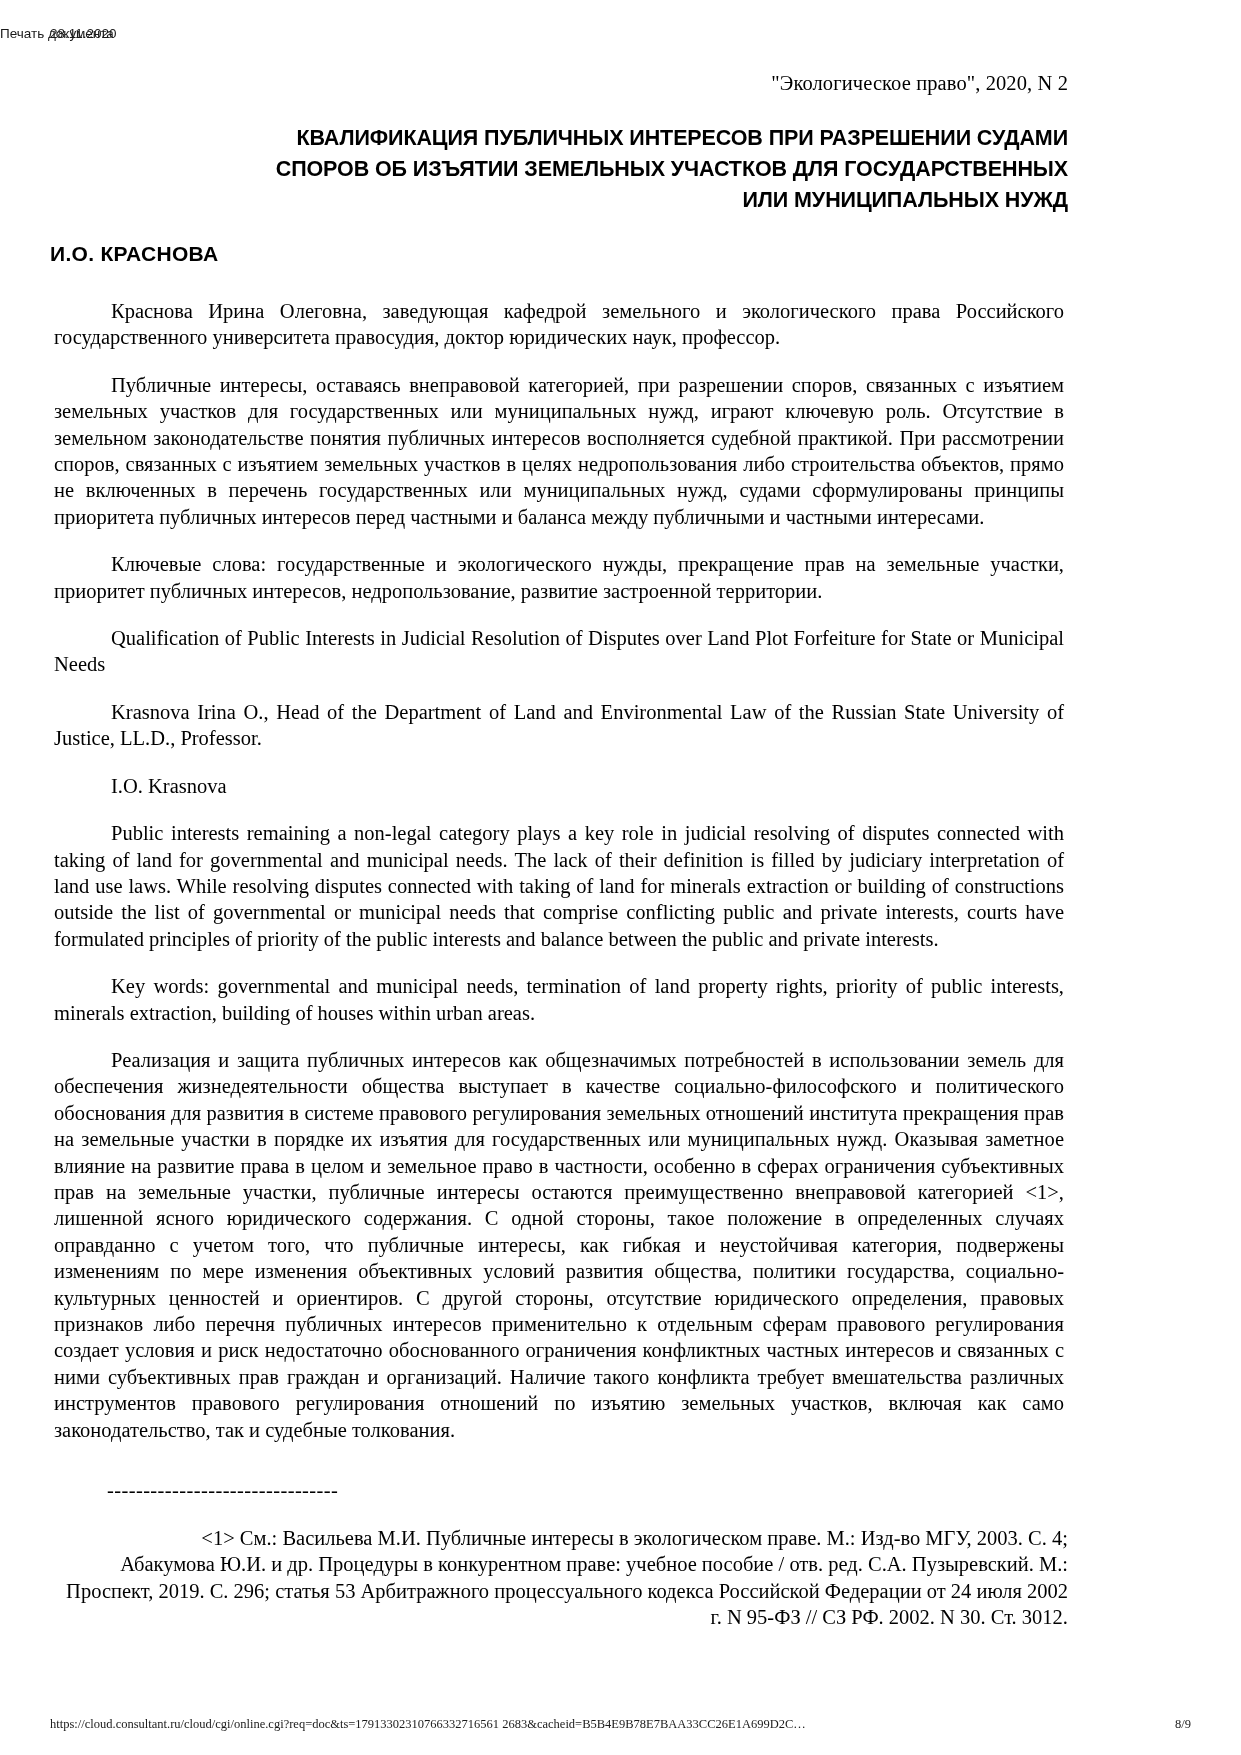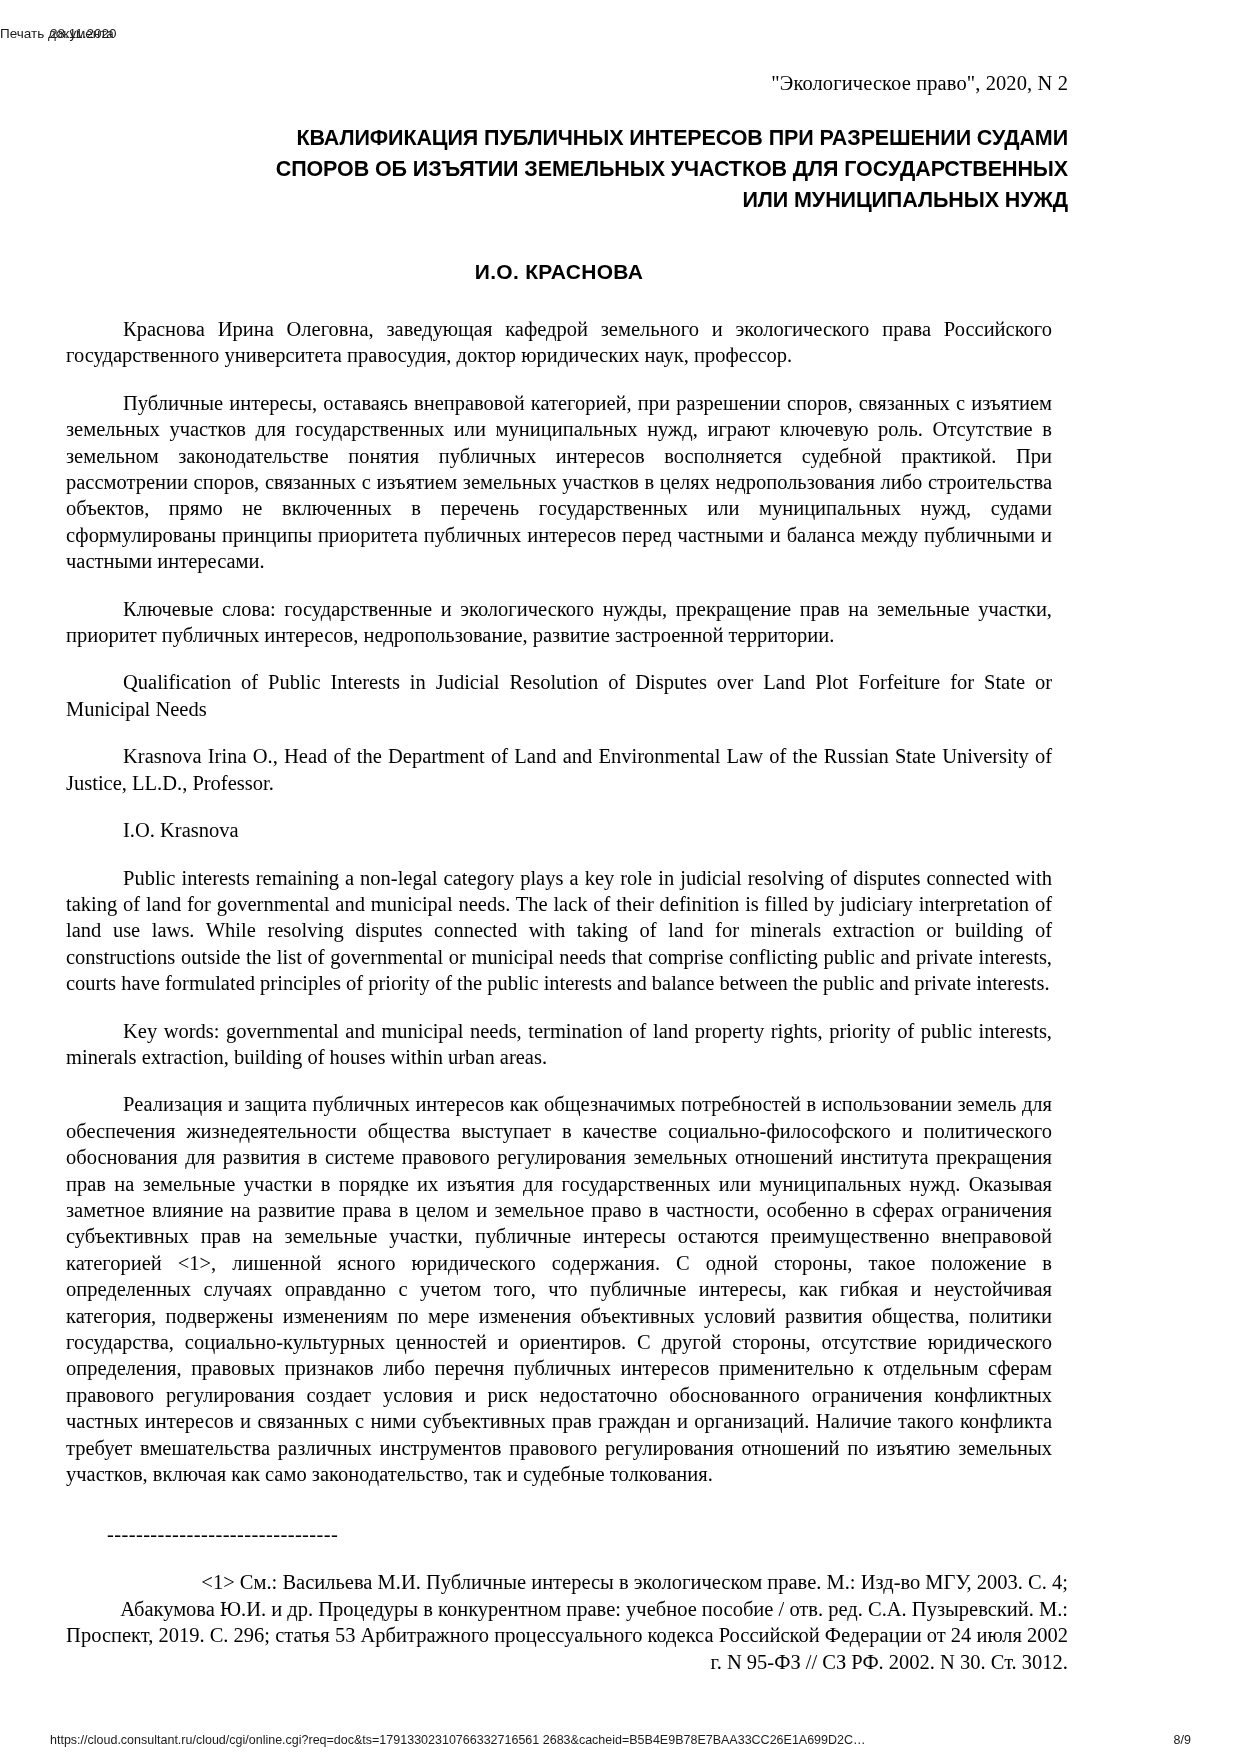--- a/index.html
+++ b/index.html
@@ -64,30 +64,30 @@
     text-align: center;
     font-family: "Liberation Sans", "DejaVu Sans", sans-serif;
     font-weight: bold;
     font-size: 21.5px;
     line-height: 31px;
     letter-spacing: -0.1px;
   }
   .doc-title .tline { display: block; text-align: right; }
 
   .author-heading {
-    margin-top: 44px;
-    text-align: center;
+    margin-top: 26px;
+    text-align: left;
     font-family: "Liberation Sans", "DejaVu Sans", sans-serif;
     font-weight: bold;
     font-size: 21px;
     letter-spacing: 0.3px;
   }
 
   p.para {
-    margin: 16px;
+    margin: 4px;
     padding: 0;
     font-size: 20.5px;
     line-height: 26.4px;
     text-align: justify;
     text-indent: 57px;
     hyphens: none;
   }
   p.para + p.para { margin-top: 21px; }
   p.first-para { margin-top: 32px; }
 
@@ -106,24 +106,24 @@
     font-size: 20.5px;
     line-height: 26.4px;
     text-align: right;
     text-indent: 57px;
   }
 
   
   .print-footer {
     position: absolute;
     left: 0;
-    bottom: 4px;
+    bottom: 20px;
     width: 1241px;
     height: 18px;
-    font-family: Liberation Sans, sans-serif;
+    font-family: Liberation Serif, serif;
     font-size: 12.5px;
     color: #1a1a1a;
   }
   .print-footer .ftr-url {
     position: absolute;
     left: 50px;
     top: 0;
     white-space: nowrap;
   }
   .print-footer .ftr-page {

